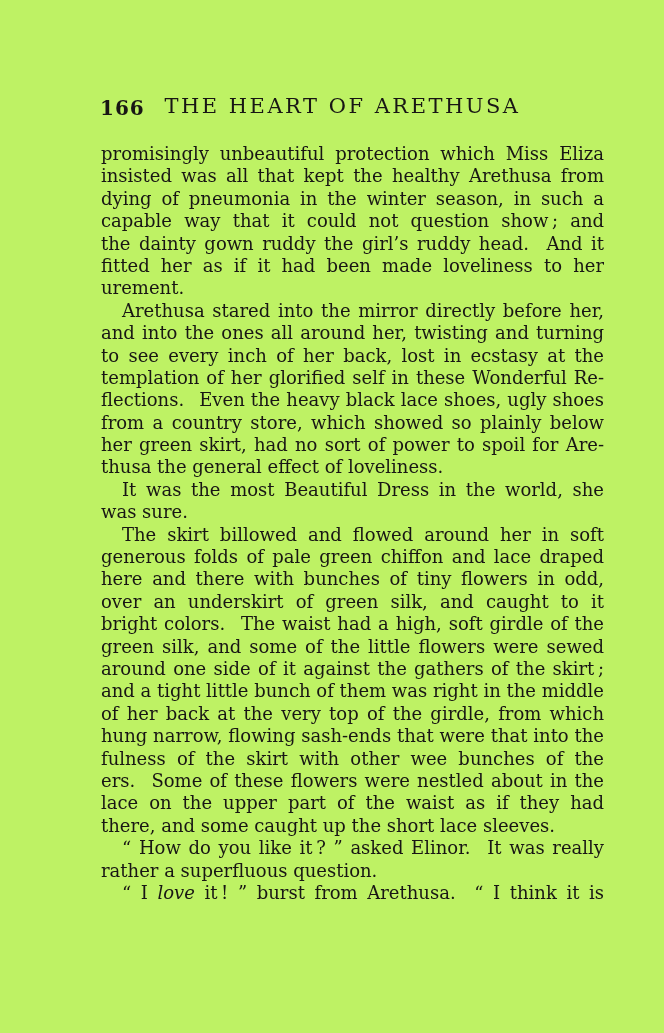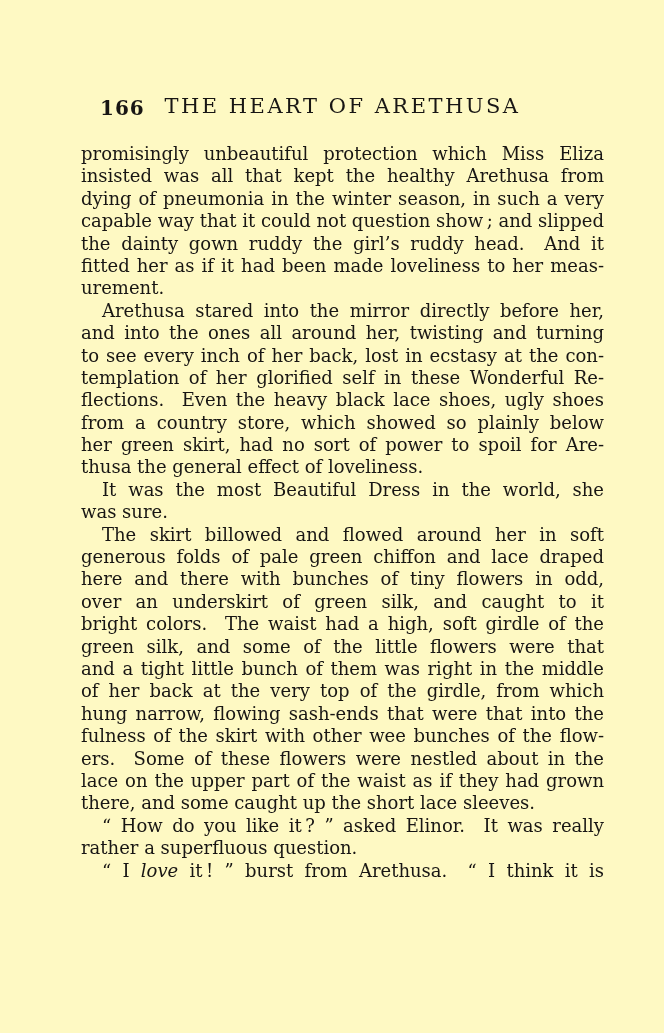--- a/index.html
+++ b/index.html
@@ -4,21 +4,21 @@
 <style>
   html, body {
     margin: 0;
     padding: 0;
     background: #e8e8e4;
   }
   .page {
     position: relative;
     width: 664px;
     height: 1033px;
-    background: #fef9c3;
+    background: #bef264;
     color: #181614;
     font-family: "DejaVu Serif", "Liberation Serif", serif;
     overflow: hidden;
     box-sizing: border-box;
   }
   .text-block {
     position: absolute;
     left: 81px;
     top: 94px;
     width: 523px;
@@ -39,20 +39,21 @@
   .running-title {
     text-align: center;
     font-size: 21px;
     font-weight: 400;
     letter-spacing: 2.5px;
     white-space: nowrap;
   }
   .body-text {
     font-size: 18px;
     line-height: 22.4px;
+    margin-left: 20px;
   }
   .para { margin: 0; }
   .line {
     text-align: justify;
     text-align-last: justify;
     overflow: hidden;
     white-space: normal;
     height: 22.4px;
   }
   .line.lastline {
@@ -97,21 +98,22 @@
         <div class="para">
           <div class="line indent">It was the most Beautiful Dress in the world, she</div>
           <div class="line lastline">was sure.</div>
         </div>
         <div class="para">
           <div class="line indent">The skirt billowed and flowed around her in soft</div>
           <div class="line">generous folds of pale green chiffon and lace draped</div>
           <div class="line">here and there with bunches of tiny flowers in odd,</div>
           <div class="line">over an underskirt of green silk, and caught to it</div>
           <div class="line">bright colors.  The waist had a high, soft girdle of the</div>
-          <div class="line">green silk, and some of the little flowers were that</div>
+          <div class="line">green silk, and some of the little flowers were sewed</div>
+          <div class="line">around one side of it against the gathers of the skirt ;</div>
           <div class="line">and a tight little bunch of them was right in the middle</div>
           <div class="line">of her back at the very top of the girdle, from which</div>
           <div class="line">hung narrow, flowing sash-ends that were that into the</div>
           <div class="line">fulness of the skirt with other wee bunches of the flow-</div>
           <div class="line">ers.  Some of these flowers were nestled about in the</div>
           <div class="line">lace on the upper part of the waist as if they had grown</div>
           <div class="line lastline">there, and some caught up the short lace sleeves.</div>
         </div>
         <div class="para">
           <div class="line indent">“ How do you like it ? ” asked Elinor.  It was really</div>

